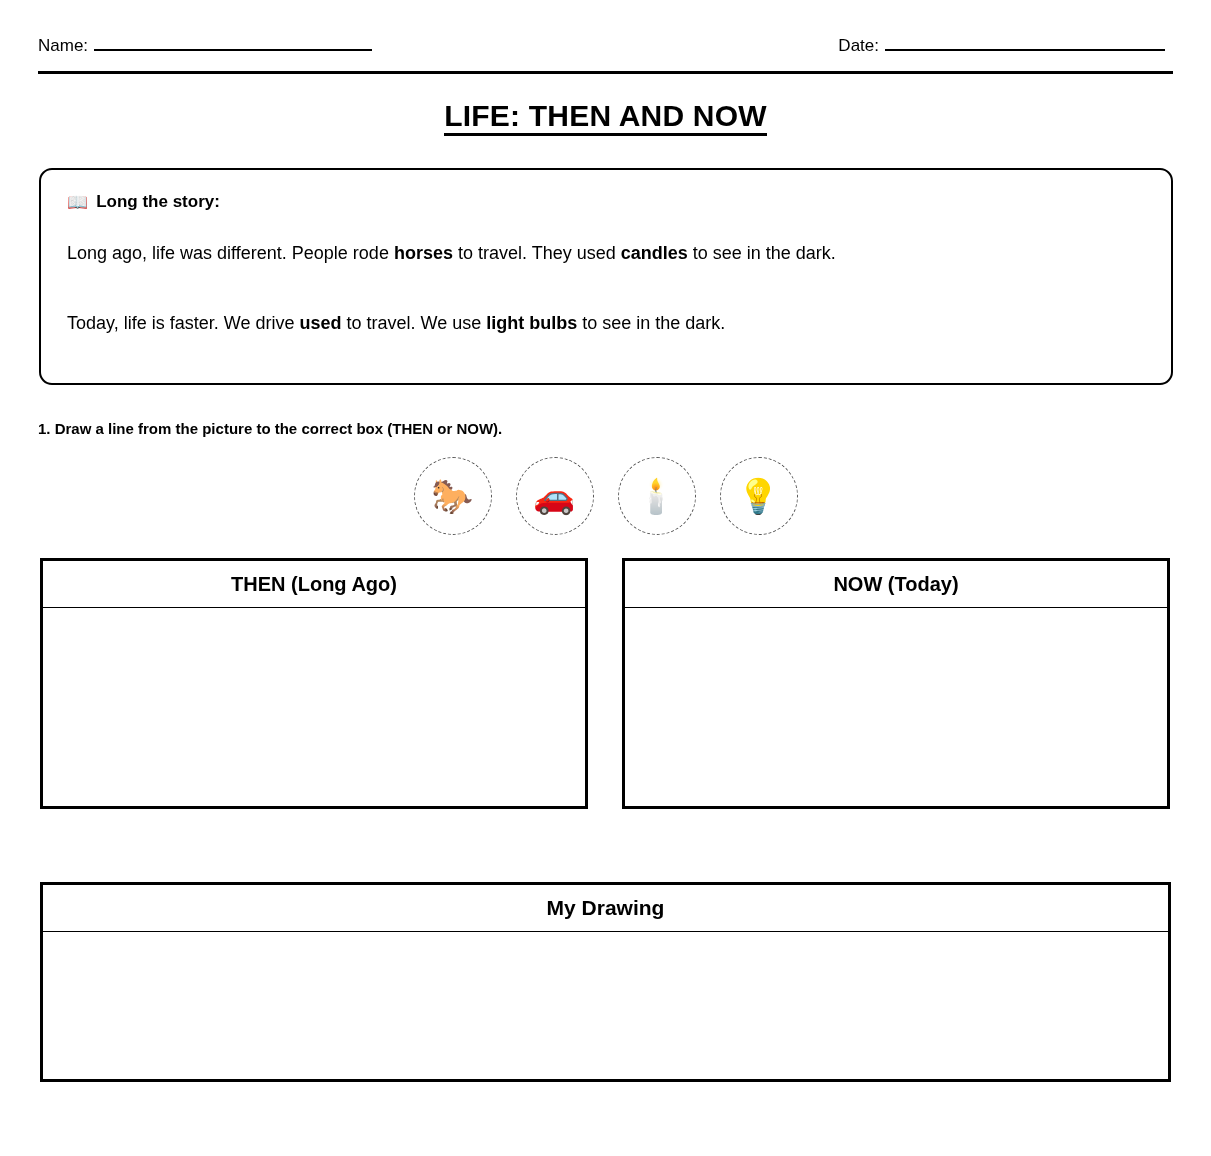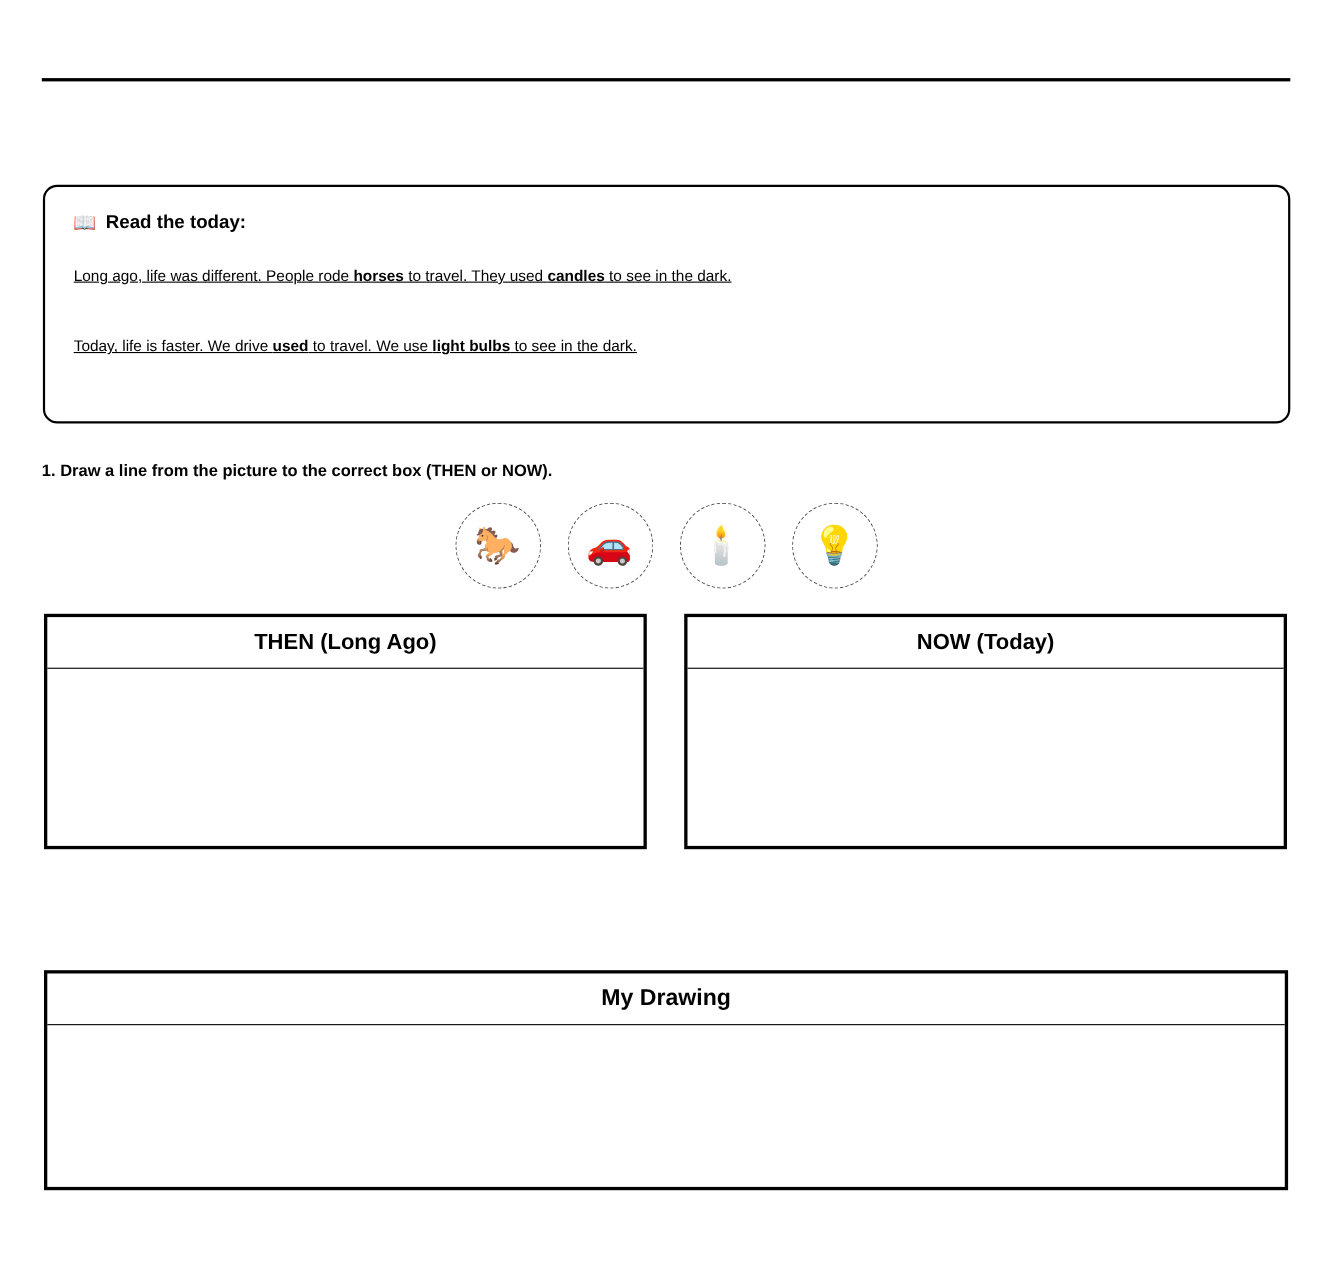--- a/index.html
+++ b/index.html
@@ -95,24 +95,23 @@
     font-size: 17px;
     font-weight: bold;
     margin: 0 0 8px 0;
   }
   .book-icon {
     font-size: 17px;
     margin-right: 8px;
     line-height: 1;
   }
   .story-p {
-    font-size: 14px;
+    font-size: 18px;
     line-height: 1.45;
     margin: 0;
-    text-decoration: underline;
   }
   .story-p.first { margin-top: 28px; }
   .story-p.second { margin-top: 44px; }
   .story-p b { font-weight: bold; }
 
   
   .instruction {
     position: absolute;
     left: 38px;
     font-size: 15px;
@@ -143,21 +142,21 @@
   }
   .pic-emoji {
     font-size: 34px;
     line-height: 1;
   }
 
   
   .sort-box {
     position: absolute;
     top: 558px;
-    height: 214px;
+    height: 251px;
     border: 3px solid #000;
     background: #fff;
   }
   .sort-box.then { left: 40px;  width: 548px; }
   .sort-box.now  { left: 622px; width: 548px; }
 
   .box-header {
     height: 47px;
     border-bottom: 1px solid #000;
     display: flex;
@@ -180,27 +179,40 @@
     border: 3px solid #000;
     background: #fff;
   }
   .drawing-box .box-header { font-size: 21px; }
 </style>
 </head>
 <body>
 
 <div class="page">
 
+  <div class="header-row">
+    <div class="field name-field">
+      <span class="field-label">Name:</span>
+      <span class="field-rule"></span>
+    </div>
+    <div class="field date-field">
+      <span class="field-label">Date:</span>
+      <span class="field-rule"></span>
+    </div>
+  </div>
   <div class="header-rule"></div>
 
+  <div class="title">
+    <span>LIFE: THEN AND NOW</span>
+  </div>
 
   <div class="story-box">
     <div class="story-heading">
       <span class="book-icon">📖</span>
-      <span>Read the today:</span>
+      <span>Long the story:</span>
     </div>
     <p class="story-p first"><span>Long ago, life was different. People rode </span><b>horses</b><span> to travel. They used </span><b>candles</b><span> to see in the dark.</span></p>
     <p class="story-p second"><span>Today, life is faster. We drive </span><b>used</b><span> to travel. We use </span><b>light bulbs</b><span> to see in the dark.</span></p>
   </div>
 
   <div class="instruction instruction-1">1. Draw a line from the picture to the correct box (THEN or NOW).</div>
 
   <div class="picture-row">
     <div class="pic-circle">
       <span class="pic-emoji">🐎</span>

